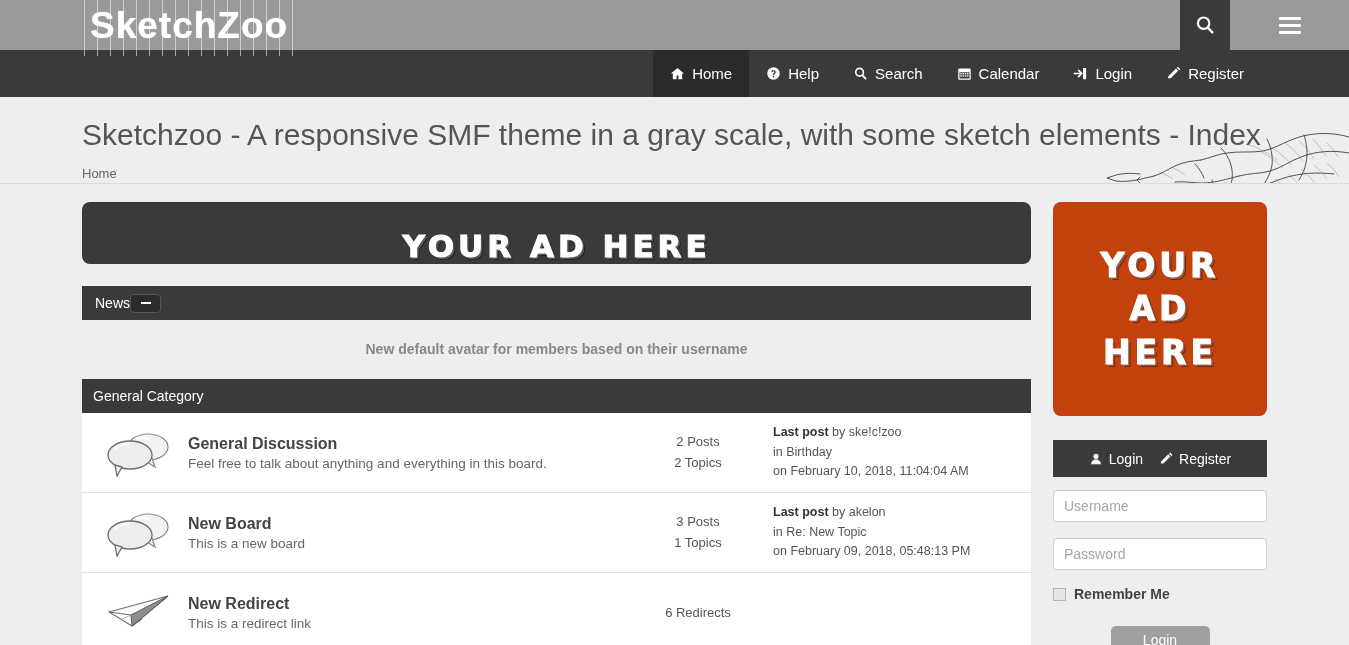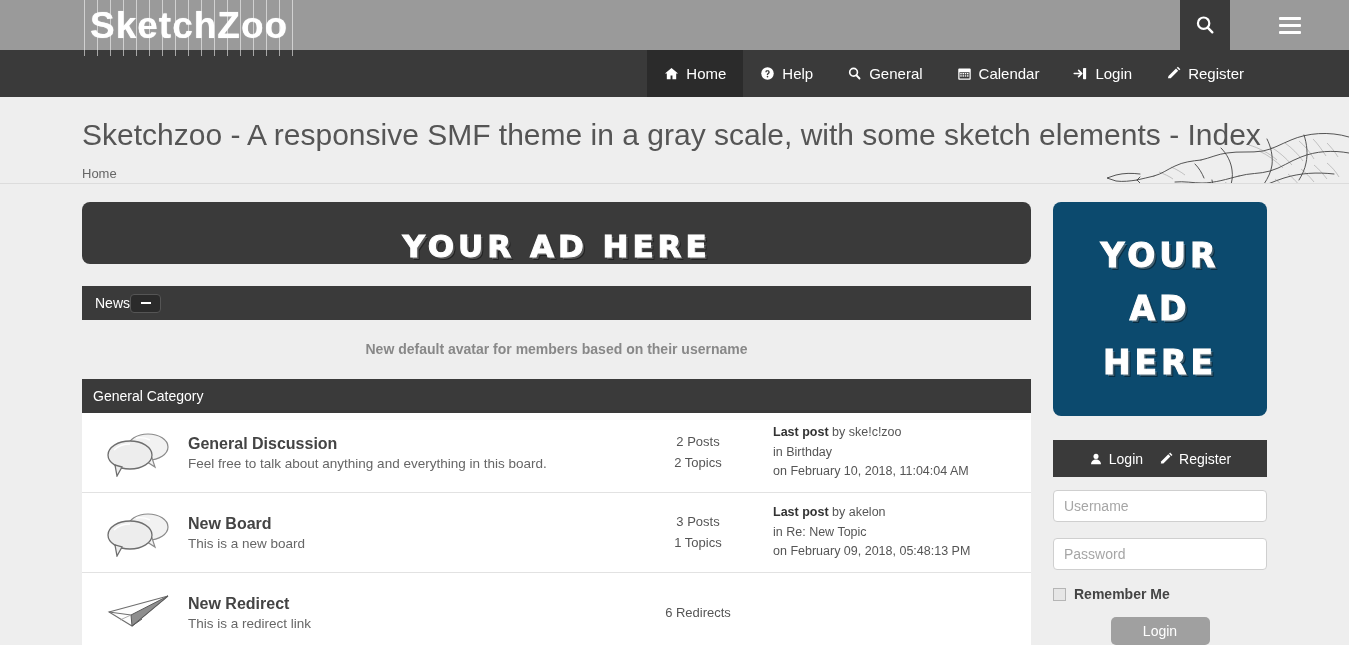--- a/index.html
+++ b/index.html
@@ -134,28 +134,28 @@
   .ad-banner {
     background: #3a3a3a;
     border-radius: 8px;
     height: 62px;
     display: flex;
     align-items: flex-end;
     justify-content: center;
     margin-bottom: 22px;
   }
   .ad-square {
-    background: #0c4a6e;
+    background: #c2410c;
     border-radius: 8px;
     height: 214px;
     display: flex;
     flex-direction: column;
     align-items: center;
     justify-content: center;
-    gap: 12px;
+    gap: 2px;
     margin-bottom: 24px;
   }
   .sketchword {
     font-family: "DejaVu Sans", sans-serif;
     font-weight: bold;
     color: #ffffff;
     letter-spacing: 4px;
     -webkit-text-stroke: 1px #ffffff;
     text-shadow: 2px 2px 0 rgba(255,255,255,0.25), 3px 3px 0 rgba(0,0,0,0.4);
     background-image: repeating-linear-gradient(
@@ -287,21 +287,21 @@
     outline: none;
   }
   .login-body input::placeholder { color: #a6a6a6; }
   .remember {
     display: flex;
     align-items: center;
     gap: 8px;
     font-size: 14px;
     font-weight: bold;
     color: #444444;
-    margin-bottom: 15px;
+    margin-bottom: 24px;
   }
   .remember .box {
     width: 13px; height: 13px;
     border: 1px solid #b5b5b5;
     background: #e6e6e6;
     cursor: pointer;
   }
   .login-submit {
     display: block;
     margin: 0 auto;
@@ -363,21 +363,21 @@
     <span>Help</span>
   </div>
 
   <div class="nav-item">
     <span class="ico">
       <svg width="15" height="15" viewBox="0 0 24 24">
         <circle cx="10.5" cy="10" r="6.2" fill="none" stroke="#fff" stroke-width="2.6"></circle>
         <line x1="15" y1="14.8" x2="20" y2="20" stroke="#fff" stroke-width="3" stroke-linecap="round"></line>
       </svg>
     </span>
-    <span>General</span>
+    <span>Search</span>
   </div>
 
   <div class="nav-item">
     <span class="ico">
       <svg width="15" height="15" viewBox="0 0 24 24">
         <rect x="2" y="4" width="20" height="18" rx="1.5" fill="#fff"></rect>
         <rect x="4" y="10" width="16" height="10" fill="#3a3a3a"></rect>
         <g fill="#fff">
           <rect x="5.2" y="11.2" width="2.4" height="2.2"></rect>
             <rect x="8.8" y="11.2" width="2.4" height="2.2"></rect>

